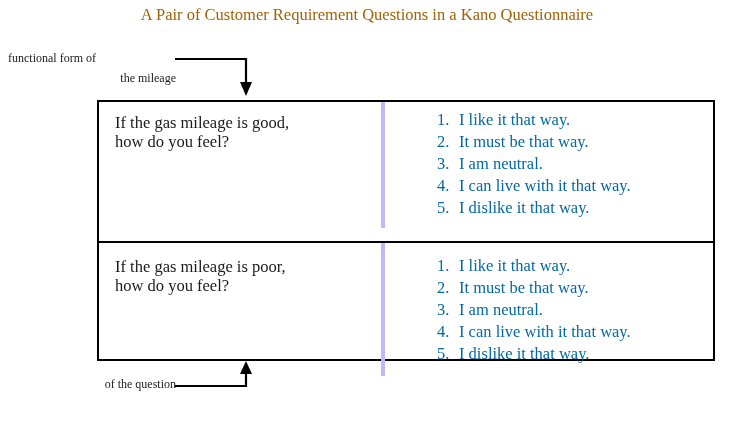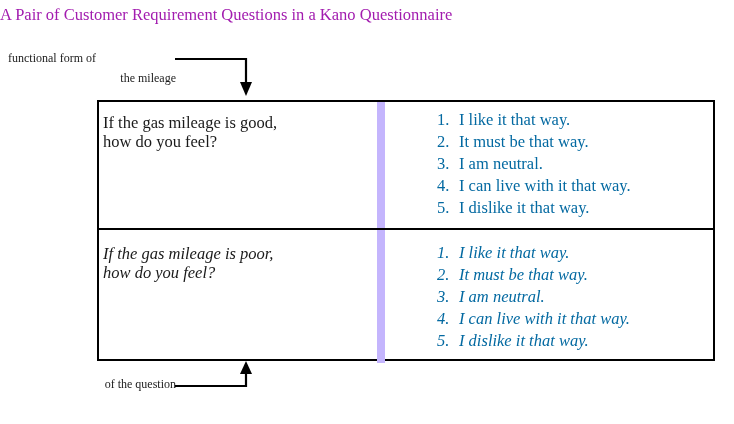--- a/index.html
+++ b/index.html
@@ -14,23 +14,24 @@
     overflow: hidden;
     font-family: "Liberation Serif", "DejaVu Serif", serif;
     color: #111111;
   }
 
   #page-title {
     position: absolute;
     left: 0;
     top: 5px;
     width: 734px;
+    text-align: center;
     font-size: 16.5px;
     line-height: 20px;
-    color: #a21caf;
+    color: #a16207;
     white-space: nowrap;
   }
 
   
   .callout-label {
     position: absolute;
     font-size: 12px;
     line-height: 20px;
     color: #1a1a1a;
     white-space: nowrap;
@@ -85,34 +86,33 @@
     position: absolute;
     left: 0;
     width: 100%;
     box-sizing: border-box;
   }
   #row-functional {
     top: 0;
     height: 126px;
   }
   #row-dysfunctional {
-    top: 126px;
+    top: 139px;
     height: 135px;
     border-top: 2px solid #000000;
-    font-style: italic;
   }
   .question-cell {
     position: absolute;
     left: 0;
     top: 0;
     width: 286px;
     height: 100%;
     box-sizing: border-box;
-    border-right: 8px solid #c4b5fd;
-    padding: 11px 0 0 4px;
+    border-right: 4px solid #c4b5fd;
+    padding: 11px 0 0 16px;
   }
   .answers-cell {
     position: absolute;
     left: 286px;
     top: 0;
     right: 0;
     height: 100%;
     box-sizing: border-box;
     padding: 7px 0 0 52px;
   }

